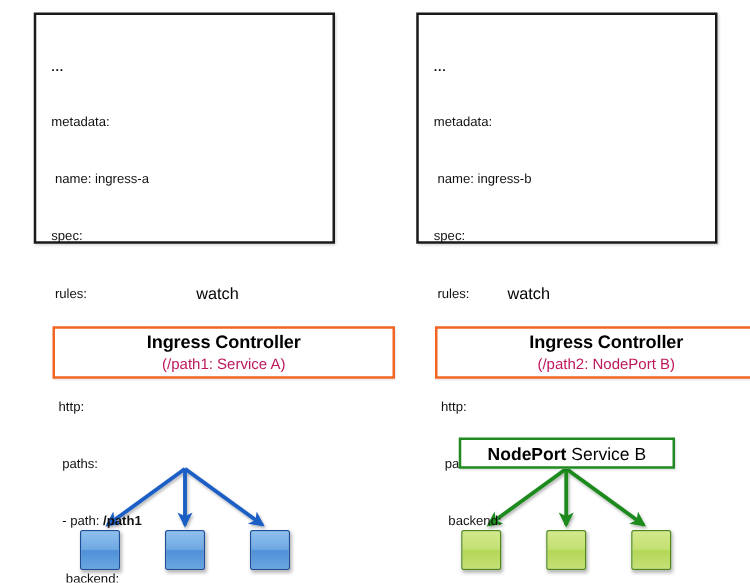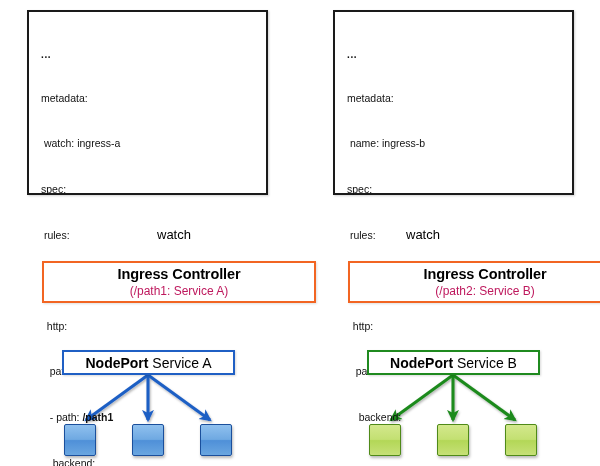--- a/index.html
+++ b/index.html
@@ -175,21 +175,21 @@
       <line x1="453" y1="375" x2="391" y2="420" stroke="#1f8a1f" stroke-width="3.1" marker-end="url(#arrow-green)"></line>
       <line x1="453" y1="375" x2="453" y2="420" stroke="#1f8a1f" stroke-width="3.1" marker-end="url(#arrow-green)"></line>
       <line x1="453" y1="375" x2="515" y2="420" stroke="#1f8a1f" stroke-width="3.1" marker-end="url(#arrow-green)"></line>
     </g>
   </svg>
 
   <div class="yaml-box" style="left:27px; top:10px; width:241px; height:185px;">
     <div class="yaml-text">
       <span class="ellipsis-line">...</span>
       <span class="yaml-line"><span>metadata:</span><b></b></span>
-      <span class="yaml-line"><span> watch: ingress-a</span><b></b></span>
+      <span class="yaml-line"><span> name: ingress-a</span><b></b></span>
       <span class="yaml-line"><span>spec:</span><b></b></span>
       <span class="yaml-line"><span> rules:</span><b></b></span>
       <span class="yaml-line"><span> - host: sample.example.com</span><b></b></span>
       <span class="yaml-line"><span>  http:</span><b></b></span>
       <span class="yaml-line"><span>   paths:</span><b></b></span>
       <span class="yaml-line"><span>   - path: </span><b>/path1</b></span>
       <span class="yaml-line"><span>    backend:</span><b></b></span>
       
       
     </div>
@@ -215,26 +215,23 @@
 
   <div class="watch-label" style="left:406px; top:228px;">watch</div>
 
   <div class="ingress-box" style="left:11px; top:261px; width:274px; height:42px;">
     <div class="ingress-title">Ingress Controller</div>
     <div class="ingress-sub">(/path1: Service A)</div>
   </div>
 
   <div class="ingress-box" style="left:317px; top:261px; width:274px; height:42px;">
     <div class="ingress-title">Ingress Controller</div>
-    <div class="ingress-sub">(/path2: Service B)</div>
-  </div>
-
-  <div class="svc-box blue" style="left:62px; top:350px; width:173px; height:25px;">
-    <div class="svc-label"><span class="strong">NodePort</span><span> Service A</span></div>
-  </div>
+    <div class="ingress-sub">(/path2: NodePort B)</div>
+  </div>
+
 
   <div class="svc-box green" style="left:367px; top:350px; width:173px; height:25px;">
     <div class="svc-label"><span class="strong">NodePort</span><span> Service B</span></div>
   </div>
 
   <div class="pod blue" style="left:64px;  top:424px;"></div>
   <div class="pod blue" style="left:132px; top:424px;"></div>
   <div class="pod blue" style="left:200px; top:424px;"></div>
 
   <div class="pod green" style="left:369px; top:424px;"></div>

